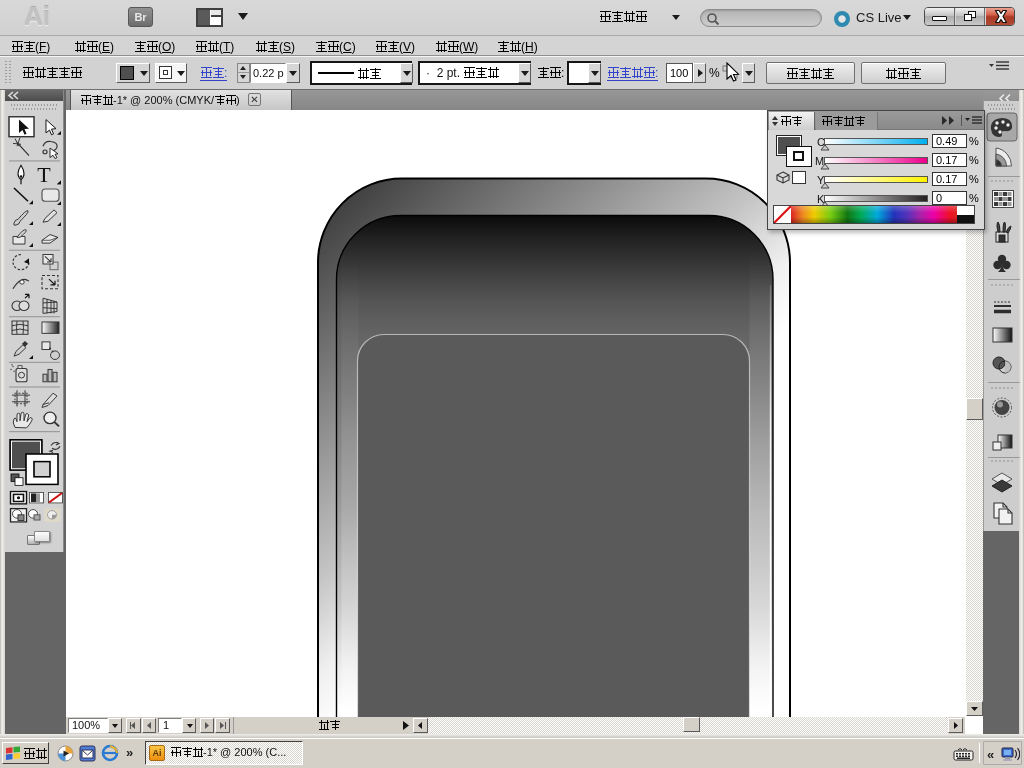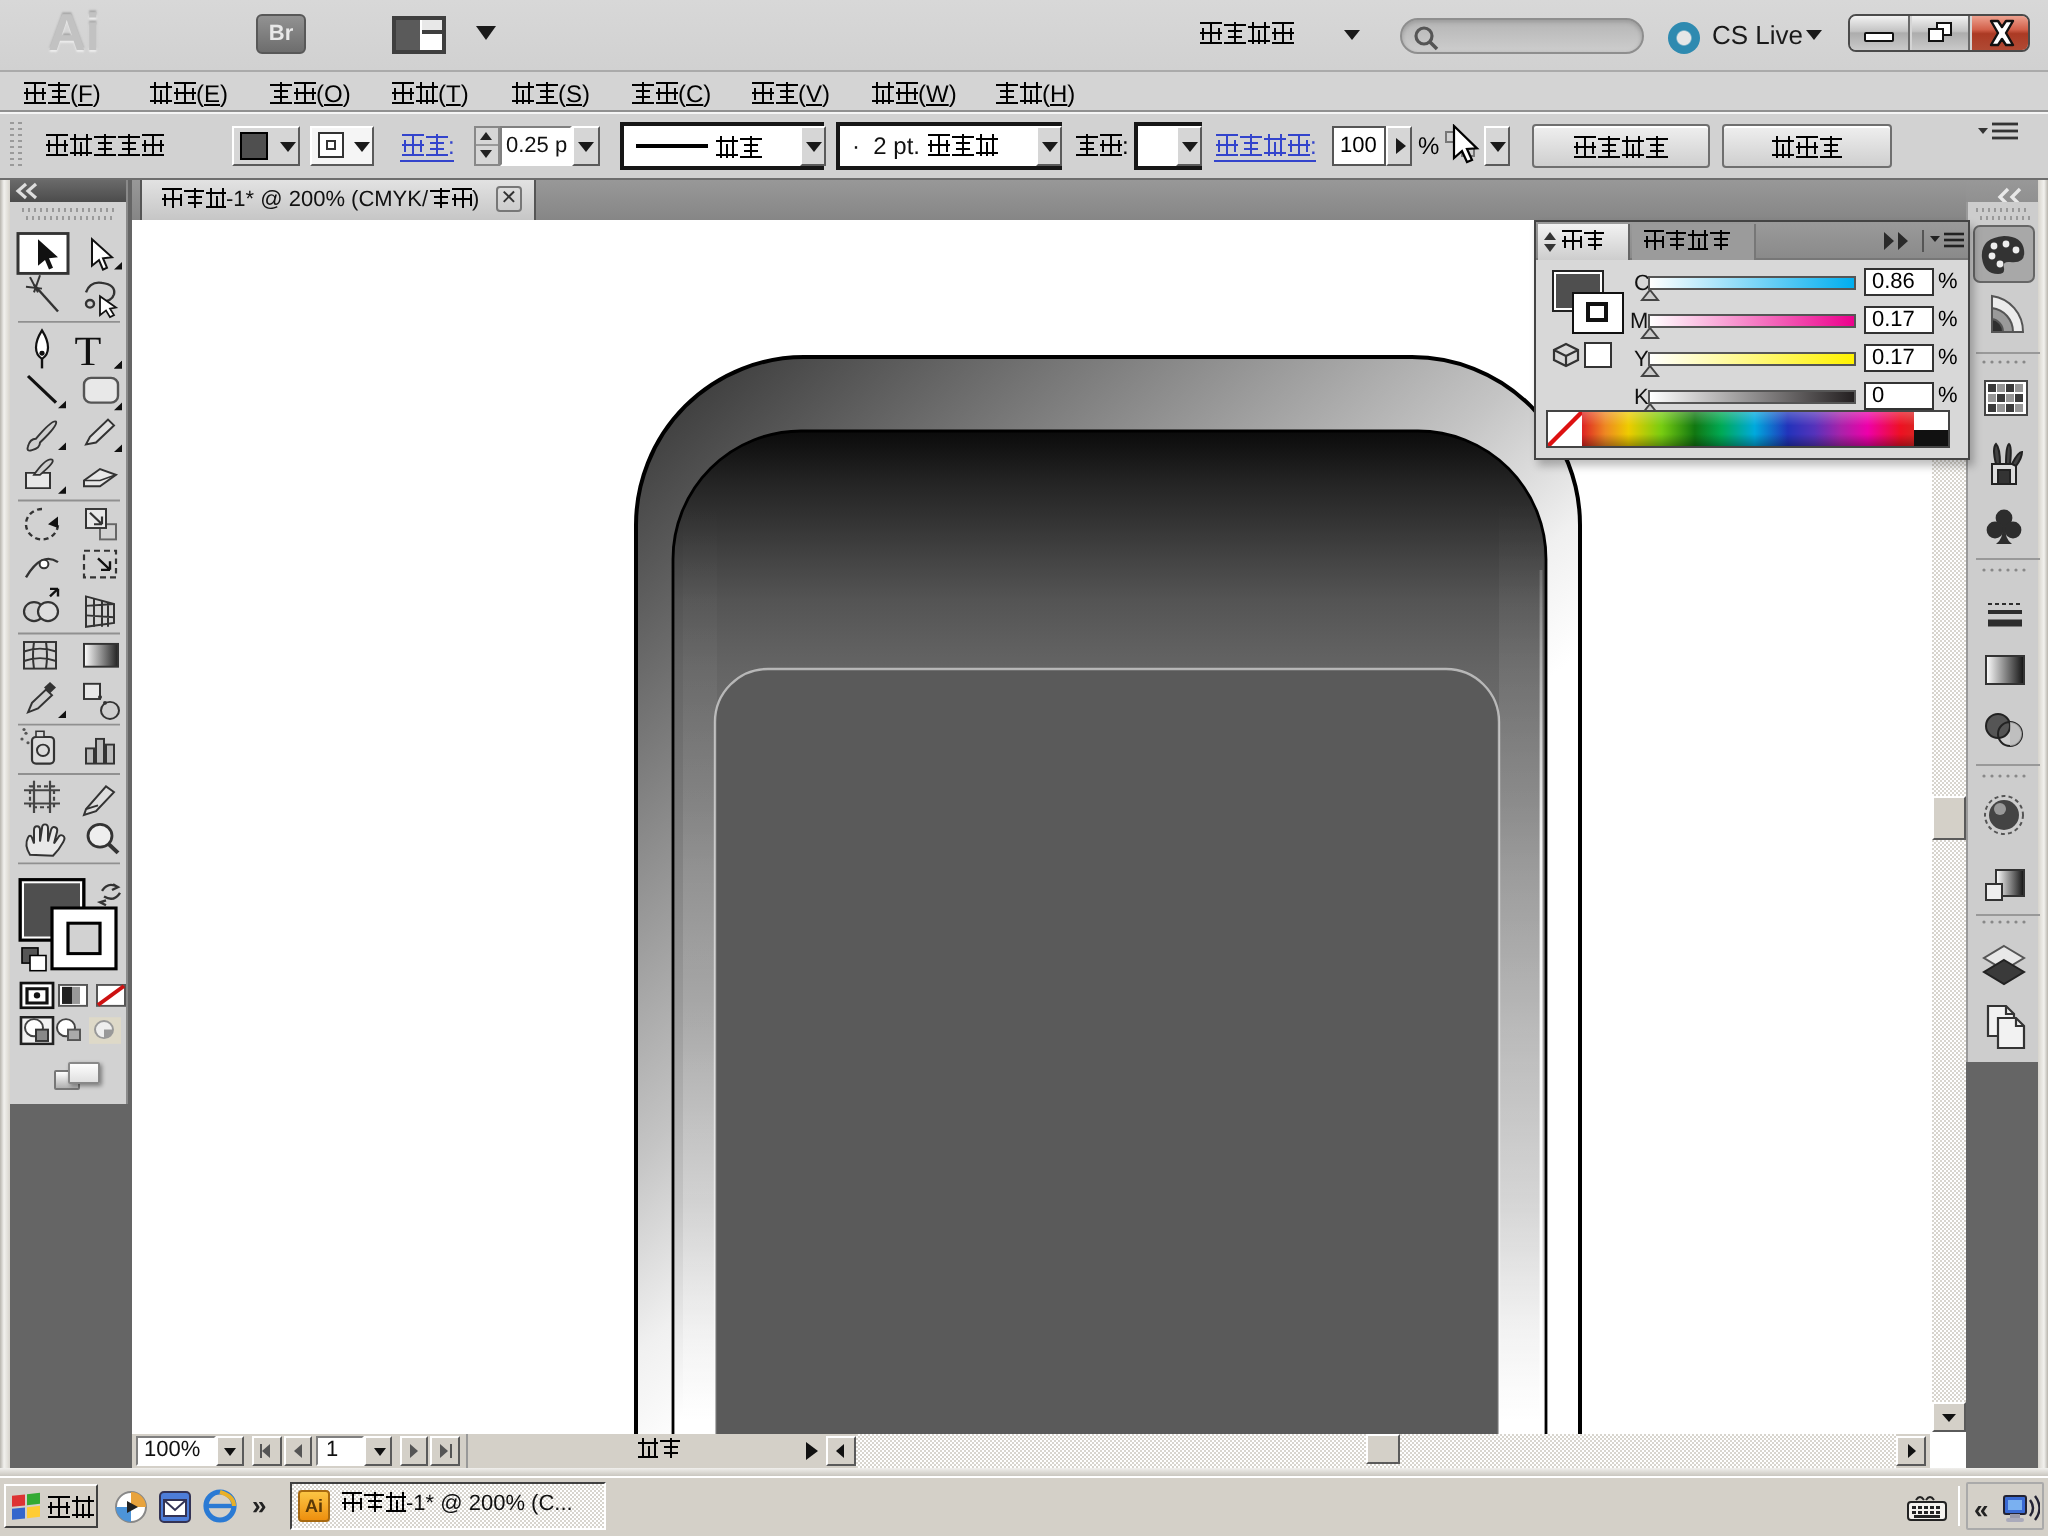--- a/index.html
+++ b/index.html
@@ -104,21 +104,21 @@
   <div class="abs" style="left:200px;top:9px;color:#3344cc;border-bottom:1px solid #3344cc;padding-bottom:0px;"><i class="h blue"></i><i class="h h2 blue"></i>:</div>
 
   <div class="abs" style="left:237px;top:6px;width:13px;height:20px;background:#d6d6d6;border:1px solid #888;">
     <div style="width:11px;height:9px;border-bottom:1px solid #999;position:relative;">
         <div class="abs" style="left:2px;top:2px;width:0;height:0;border-left:3.5px solid transparent;border-right:3.5px solid transparent;border-bottom:4px solid #222;"></div>
       </div>
     <div style="width:11px;height:9px;position:relative;">
         <div class="abs" style="left:2px;top:2px;width:0;height:0;border-left:3.5px solid transparent;border-right:3.5px solid transparent;border-top:4px solid #222;"></div>
       </div>
   </div>
-  <div class="abs sunken" style="left:250px;top:6px;width:36px;height:20px;background:#fff;font-size:11px;color:#111;line-height:18px;padding-left:2px;overflow:hidden;">0.25 p</div>
+  <div class="abs sunken" style="left:250px;top:6px;width:36px;height:20px;background:#fff;font-size:11px;color:#111;line-height:18px;padding-left:2px;overflow:hidden;">0.22 p</div>
   <div class="abs raised" style="left:286px;top:6px;width:14px;height:20px;background:#d6d6d6;">
       <div class="abs" style="left:2px;top:7px;width:0;height:0;border-left:4px solid transparent;border-right:4px solid transparent;border-top:5px solid #1a1a1a;"></div>
     </div>
 
   <div class="abs" style="left:310px;top:4px;width:102px;height:24px;background:#fff;border:2px solid #161616;">
     <div class="abs" style="left:6px;top:9px;width:36px;height:2px;background:#000;"></div>
     <div class="abs" style="left:45px;top:4px;"><i class="h h3"></i><i class="h h2"></i></div>
     <div class="abs raised" style="left:88px;top:0px;width:13px;height:20px;background:#d6d6d6;">
         <div class="abs" style="left:2px;top:7px;width:0;height:0;border-left:4px solid transparent;border-right:4px solid transparent;border-top:5px solid #1a1a1a;"></div>
       </div>
@@ -165,21 +165,21 @@
       <path d="M1 4 L6 4 L3.5 7 Z" fill="#333"></path>
       <g stroke="#333" stroke-width="1.4">
         <line x1="8" y1="2" x2="21" y2="2"></line>
         <line x1="8" y1="5.5" x2="21" y2="5.5"></line>
         <line x1="8" y1="9" x2="21" y2="9"></line>
       </g>
     </svg>
 </div>
 
 <div class="abs" id="tabbar" style="left:0;top:90px;width:1024px;height:20px;background:linear-gradient(#989898,#868686);">
-  <div class="abs" style="left:70px;top:0px;width:198px;height:20px;background:linear-gradient(#e2e2e2,#c6c6c6);border-left:1px solid #555;border-right:1px solid #555;font-size:11px;color:#111;">
+  <div class="abs" style="left:70px;top:0px;width:222px;height:20px;background:linear-gradient(#e2e2e2,#c6c6c6);border-left:1px solid #555;border-right:1px solid #555;font-size:11px;color:#111;">
     <div class="abs" style="left:9px;top:4px;white-space:nowrap;"><i class="h hsm"></i><i class="h hsm h2"></i><i class="h hsm h3"></i>-1* @ 200% (CMYK/<i class="h hsm h2"></i><i class="h hsm"></i>)</div>
     <div class="abs" style="left:177px;top:3px;width:13px;height:13px;border:1px solid #777;border-radius:2px;color:#333;font-size:10px;line-height:11px;text-align:center;">✕</div>
   </div>
 </div>
 
 <div class="abs" style="left:0;top:90px;width:5px;height:644px;background:linear-gradient(90deg,#b8b5ae,#f2f1ee 40%,#d7d4cd);"></div>
 
 <div class="abs" style="left:1019px;top:90px;width:5px;height:644px;background:linear-gradient(90deg,#d7d4cd,#f2f1ee 60%,#b8b5ae);"></div>
 
 <div class="abs" id="canvas" style="left:66px;top:110px;width:900px;height:607px;background:#fff;overflow:hidden;">
@@ -608,21 +608,21 @@
   <div class="abs" style="left:56px;top:65px;width:104px;height:7px;border:1px solid #555;background:linear-gradient(90deg,#fff,#fff200);"></div>
   <svg class="abs" style="left:52px;top:72px" width="10" height="6" viewBox="0 0 10 6">
       <path d="M5 0 L9 5 L1 5 Z" fill="#ccc" stroke="#444" stroke-width="1"></path>
     </svg>
   <div class="abs" style="left:49px;top:82px;font-size:11px;color:#111;">K</div>
   <div class="abs" style="left:56px;top:84px;width:104px;height:7px;border:1px solid #555;background:linear-gradient(90deg,#fff,#231f20);"></div>
   <svg class="abs" style="left:52px;top:91px" width="10" height="6" viewBox="0 0 10 6">
       <path d="M5 0 L9 5 L1 5 Z" fill="#ccc" stroke="#444" stroke-width="1"></path>
     </svg>
 
-  <div class="abs" style="left:164px;top:23px;width:35px;height:14px;background:#fff;border:1px solid #333;font-size:11px;line-height:12px;padding-left:3px;">0.86</div>
+  <div class="abs" style="left:164px;top:23px;width:35px;height:14px;background:#fff;border:1px solid #333;font-size:11px;line-height:12px;padding-left:3px;">0.49</div>
   <div class="abs" style="left:201px;top:24px;font-size:11px;">%</div>
   <div class="abs" style="left:164px;top:42px;width:35px;height:14px;background:#fff;border:1px solid #333;font-size:11px;line-height:12px;padding-left:3px;">0.17</div>
   <div class="abs" style="left:201px;top:43px;font-size:11px;">%</div>
   <div class="abs" style="left:164px;top:61px;width:35px;height:14px;background:#fff;border:1px solid #333;font-size:11px;line-height:12px;padding-left:3px;">0.17</div>
   <div class="abs" style="left:201px;top:62px;font-size:11px;">%</div>
   <div class="abs" style="left:164px;top:80px;width:35px;height:14px;background:#fff;border:1px solid #333;font-size:11px;line-height:12px;padding-left:3px;">0</div>
   <div class="abs" style="left:201px;top:81px;font-size:11px;">%</div>
 
   <div class="abs" style="left:5px;top:94px;width:202px;height:19px;border:1px solid #444;">
     <div class="abs" style="left:0;top:0;width:17px;height:17px;background:#fff;overflow:hidden;">

